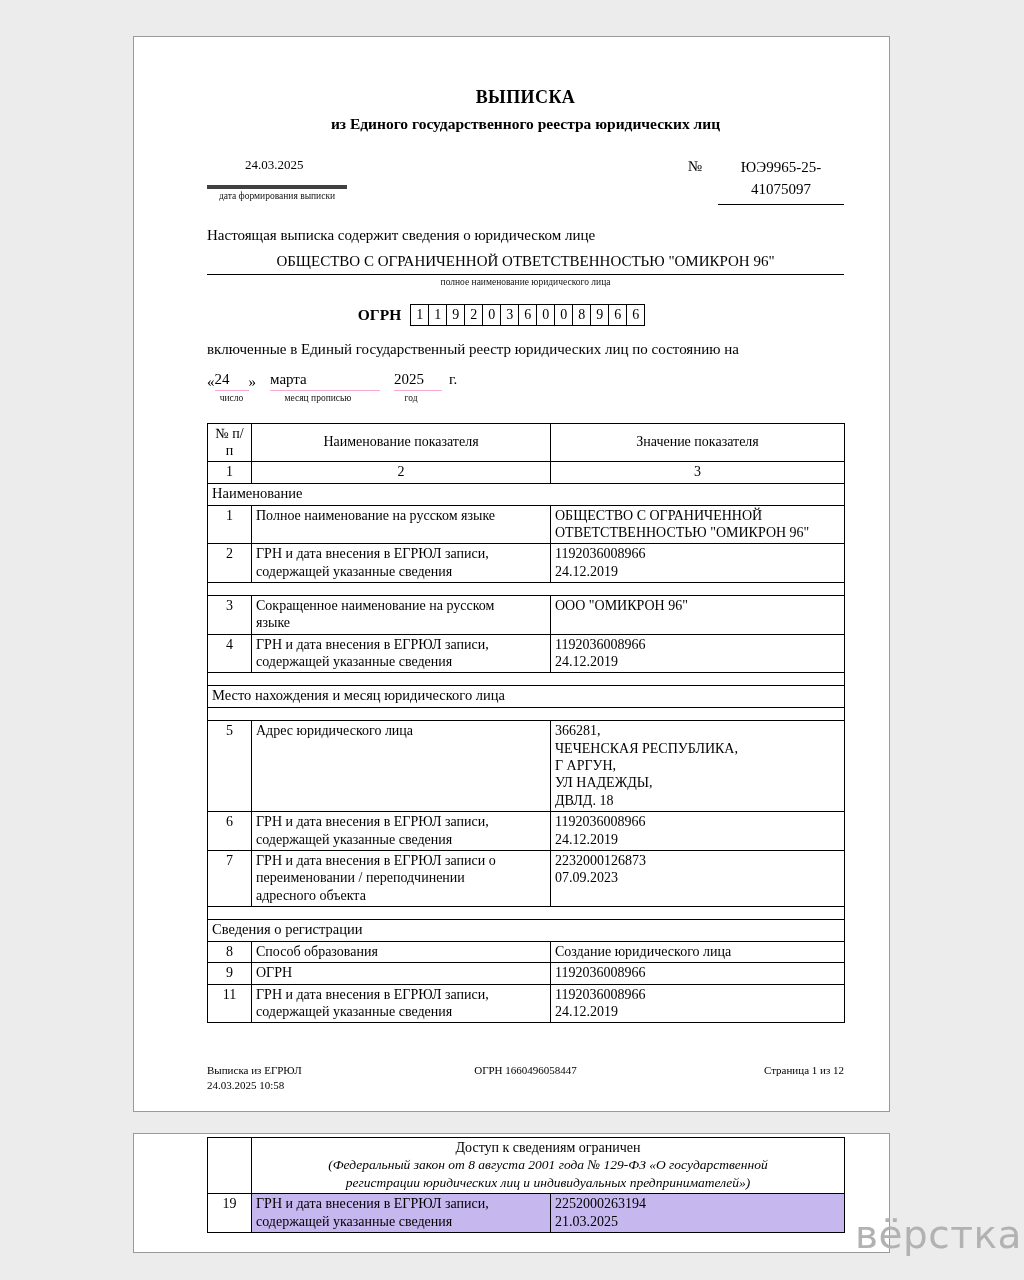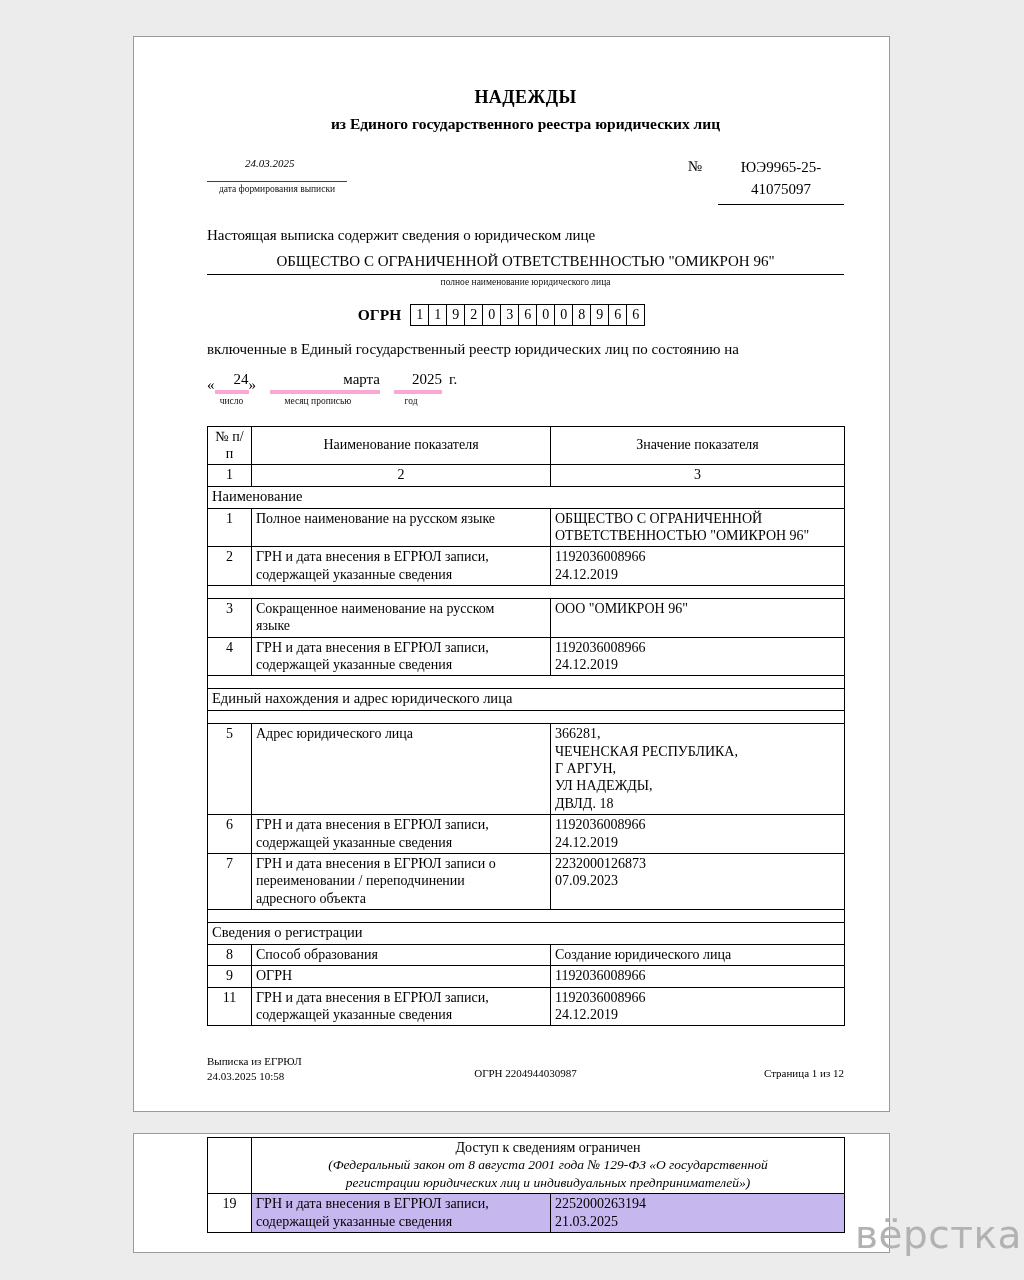--- a/index.html
+++ b/index.html
@@ -6,72 +6,72 @@
   .canvas{position:relative;width:1024px;height:1280px;background:#ececec;overflow:hidden;
           font-family:"Liberation Serif",serif;color:#000;}
   .sheet{position:absolute;background:#fff;border:1px solid #9a9a9a;box-sizing:border-box;}
   .sheet1{left:133px;top:36px;width:757px;height:1076px;}
   .sheet2{left:133px;top:1133px;width:757px;height:120px;}
   .content{position:absolute;left:73px;top:0;width:637px;}
   .doc-title{margin-top:50px;text-align:center;font-weight:bold;font-size:18px;letter-spacing:.4px;}
   .doc-subtitle{margin-top:7px;text-align:center;font-weight:bold;font-size:15.5px;}
   .meta-row{margin-top:24px;display:flex;justify-content:space-between;align-items:flex-start;}
   .date-block{width:140px;}
-  .date-value{box-sizing:border-box;width:140px;padding:0 0 12px 38px;border-bottom:1px solid #404040;font-size:11px;font-style:italic;}
+  .date-value{box-sizing:border-box;width:140px;padding:0 0 12px 38px;border-bottom:4px solid #404040;font-size:13px;}
   .small-label{font-size:9.5px;color:#111;}
   .date-block .small-label{text-align:center;margin-top:2px;}
   .number-block{display:flex;gap:16px;align-items:flex-start;}
   .num-sign{font-size:15px;padding-top:1px;}
   .num-col{width:126px;text-align:center;font-size:15px;line-height:1.45;border-bottom:1px solid #000;padding-bottom:3px;font-family:Liberation Serif, serif;}
   .intro{margin-top:22px;font-size:15px;}
   .company{margin-top:9px;text-align:center;font-size:15px;border-bottom:1px solid #000;padding-bottom:4px;}
   .company-label{text-align:center;margin-top:2px;}
   .ogrn-row{margin-top:17px;display:flex;justify-content:center;align-items:center;transform:translateX(-24px);}
   .ogrn-label{font-weight:bold;font-size:15.5px;margin-right:10px;}
   .ogrn-boxes{display:flex;}
   .ogrn-cell{width:17px;height:20px;border:1px solid #000;margin-left:-1px;display:flex;
              align-items:center;justify-content:center;font-size:14px;}
   .included{margin-top:15px;font-size:15px;}
   .date-words{margin-top:13px;display:flex;align-items:flex-start;font-size:15px;}
   .dw-col{display:flex;flex-direction:column;align-items:center;}
   .dw-line{display:flex;align-items:flex-end;}
-  .dw-u{border-bottom:4px solid #f9a8d4;text-align:right;padding-bottom:2px;}
+  .dw-u{border-bottom:1px solid #f9a8d4;text-align:left;padding-bottom:2px;}
   .dw-day{width:34px;}
   .dw-month{width:110px;margin-left:14px;}
   .dw-year{width:48px;margin-left:14px;}
   .dw-suffix{margin-left:7px;}
   .dw-col .small-label{margin-top:2px;}
   table.doc{border-collapse:collapse;table-layout:fixed;width:637px;font-size:14px;margin-top:20px;}
   table.doc td,table.doc th{border:1px solid #000;padding:1px 4px 2px;vertical-align:top;
                             line-height:1.24;font-weight:normal;box-sizing:border-box;}
   table.doc th{text-align:center;vertical-align:middle;height:22px;}
   td.idx{text-align:center;}
   td.sect{font-weight:bold;text-align:left;font-size:14.5px;padding:2px;}
   td.spacer{height:13px;padding:0;}
   .ml{white-space:pre-line;}
   .footer{position:relative;height:32px;margin-top:22px;font-size:11px;}
-  .f-left{position:absolute;left:0;top:6px;line-height:1.35;}
+  .f-left{position:absolute;left:0;top:18px;line-height:1.35;}
   .f-center{position:absolute;left:0;right:0;text-align:center;bottom:1px;}
   .f-right{position:absolute;right:0;bottom:1px;}
   .t2{position:absolute;left:73px;top:3px;}
   td.access-cell{text-align:center;padding:3px 4px;}
   .access-law{font-style:italic;font-size:13.5px;line-height:1.3;}
   td.hl{background:#c6b7ee;}
   .watermark{position:absolute;left:855px;top:1212px;font-family:"DejaVu Sans",sans-serif;
              font-size:39px;color:#b2b2b2;letter-spacing:.5px;}
 </style>
 </head>
 <body>
 
 <div class="canvas">
 
   <div class="sheet sheet1">
     <div class="content">
 
-      <div class="doc-title">НАДЕЖДЫ</div>
+      <div class="doc-title">ВЫПИСКА</div>
       <div class="doc-subtitle">из Единого государственного реестра юридических лиц</div>
 
       <div class="meta-row">
         <div class="date-block">
           <div class="date-value">24.03.2025</div>
           <div class="small-label">дата формирования выписки</div>
         </div>
         <div class="number-block">
           <span class="num-sign">№</span>
           <div class="num-col">
@@ -173,21 +173,21 @@
               <td class="idx">4</td>
               <td class="ml">ГРН и дата внесения в ЕГРЮЛ записи,
 содержащей указанные сведения</td>
               <td class="ml">1192036008966
 24.12.2019</td>
             </tr>
             <tr>
               <td class="spacer" colspan="3"></td>
             </tr>
             <tr>
-              <td class="sect" colspan="3">Единый нахождения и адрес юридического лица</td>
+              <td class="sect" colspan="3">Место нахождения и месяц юридического лица</td>
             </tr>
             <tr>
               <td class="spacer" colspan="3"></td>
             </tr>
             <tr>
               <td class="idx">5</td>
               <td class="ml">Адрес юридического лица</td>
               <td class="ml">366281,
 ЧЕЧЕНСКАЯ РЕСПУБЛИКА,
 Г АРГУН,
@@ -233,21 +233,21 @@
 24.12.2019</td>
             </tr>
           </tbody>
       </table>
 
       <div class="footer">
         <div class="f-left">
           <div>Выписка из ЕГРЮЛ</div>
           <div>24.03.2025 10:58</div>
         </div>
-        <div class="f-center">ОГРН 2204944030987</div>
+        <div class="f-center">ОГРН 1660496058447</div>
         <div class="f-right">Страница 1 из 12</div>
       </div>
 
     </div>
   </div>
 
   <div class="sheet sheet2">
     <table class="doc t2" id="second-table" style="margin-top:0;">
       <colgroup>
           <col style="width:44px">

